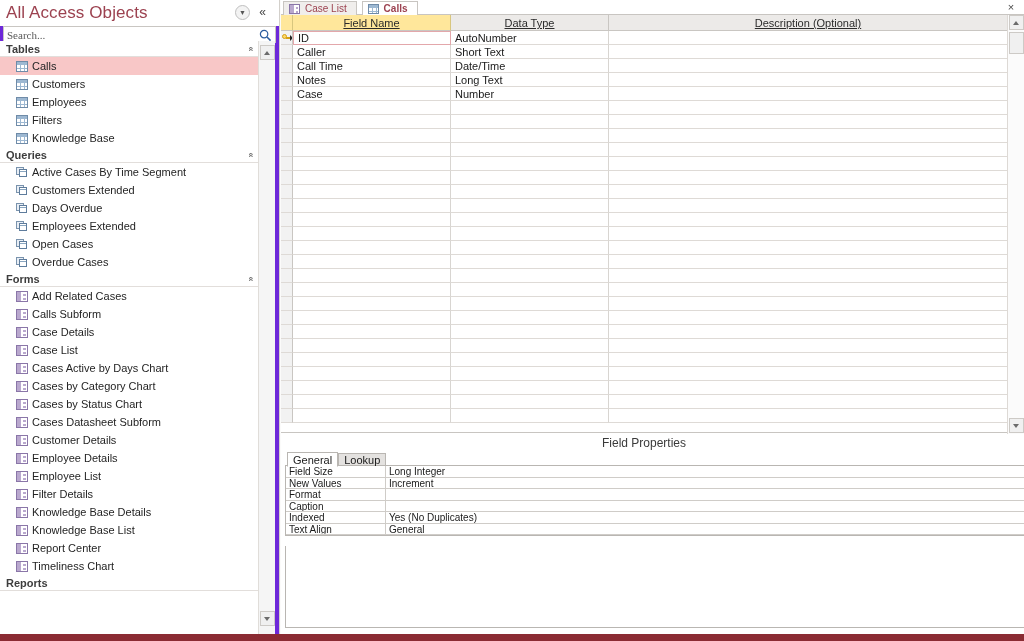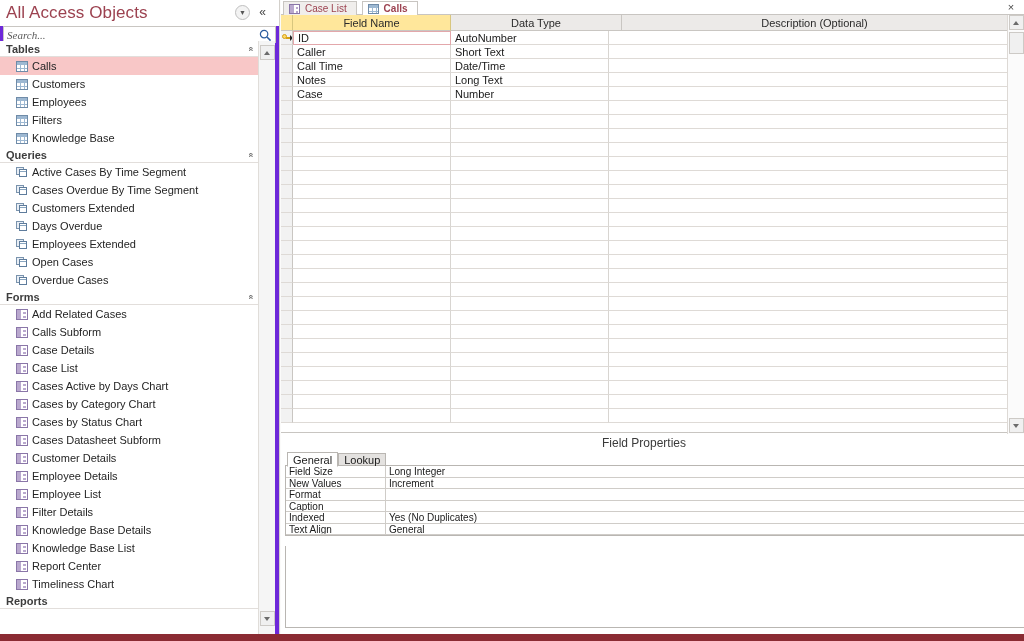--- a/index.html
+++ b/index.html
@@ -65,21 +65,20 @@
     height: 17px;
     margin: 0 3px 0 3px;
     border: 1px solid #c9c6c2;
     background: #fff;
   }
   #nav-search-input {
     width: 100%; height: 100%;
     border: 0; outline: 0;
     padding: 0 20px 0 3px;
     font-family: "Liberation Serif", serif;
-    font-style: italic;
     font-size: 11px;
     color: #4a4a4a;
     background: transparent;
   }
   #nav-search-input::placeholder { color: #5a5a5a; opacity: 1; }
   #search-icon {
     position: absolute; right: 3px; top: 2px;
     width: 13px; height: 13px;
     cursor: pointer;
   }
@@ -276,24 +275,25 @@
     height: 16px;
     line-height: 16px;
     text-align: center;
     font-size: 11px;
     color: #2b2b2b;
     border-right: 1px solid #c9c6c2;
     border-bottom: 1px solid #c9c6c2;
     overflow: hidden;
     white-space: nowrap;
     cursor: pointer;
+    text-decoration: underline;
   }
   .gh-sel { width: 12px; background: #ffe79b; border-right: 1px solid #d8c67e; }
   .gh-field { width: 158px; background: #ffe79b; border-right: 1px solid #d8c67e; }
-  .gh-type { width: 171px; background: #eceae8; }
+  .gh-type { width: 158px; background: #eceae8; }
   .gh-desc { flex: 1; background: #eceae8; border-right: none; }
 
   .grid-row { display: flex; height: 14px; }
   .cell {
     height: 14px;
     line-height: 14px;
     font-size: 11px;
     color: #1a1a1a;
     border-right: 1px solid #d8d5d1;
     border-bottom: 1px solid #dedad6;
@@ -497,25 +497,20 @@
           <div class="group-header"><span>Queries</span><span class="group-chevron" style="transform: rotate(90deg); display: inline-block;">«</span></div>
           <div class="nav-item"><span class="ico ico-query" style="position: absolute;">
               <span class="q-back"></span>
               <span class="q-front"></span>
               <span class="q-line"></span>
             </span><span class="lbl">Active Cases By Time Segment</span></div>
           <div class="nav-item"><span class="ico ico-query" style="position: absolute;">
               <span class="q-back"></span>
               <span class="q-front"></span>
               <span class="q-line"></span>
-            </span><span class="lbl">Cases Overdue By Time Segment</span></div>
-          <div class="nav-item"><span class="ico ico-query" style="position: absolute;">
-              <span class="q-back"></span>
-              <span class="q-front"></span>
-              <span class="q-line"></span>
             </span><span class="lbl">Customers Extended</span></div>
           <div class="nav-item"><span class="ico ico-query" style="position: absolute;">
               <span class="q-back"></span>
               <span class="q-front"></span>
               <span class="q-line"></span>
             </span><span class="lbl">Days Overdue</span></div>
           <div class="nav-item"><span class="ico ico-query" style="position: absolute;">
               <span class="q-back"></span>
               <span class="q-front"></span>
               <span class="q-line"></span>

